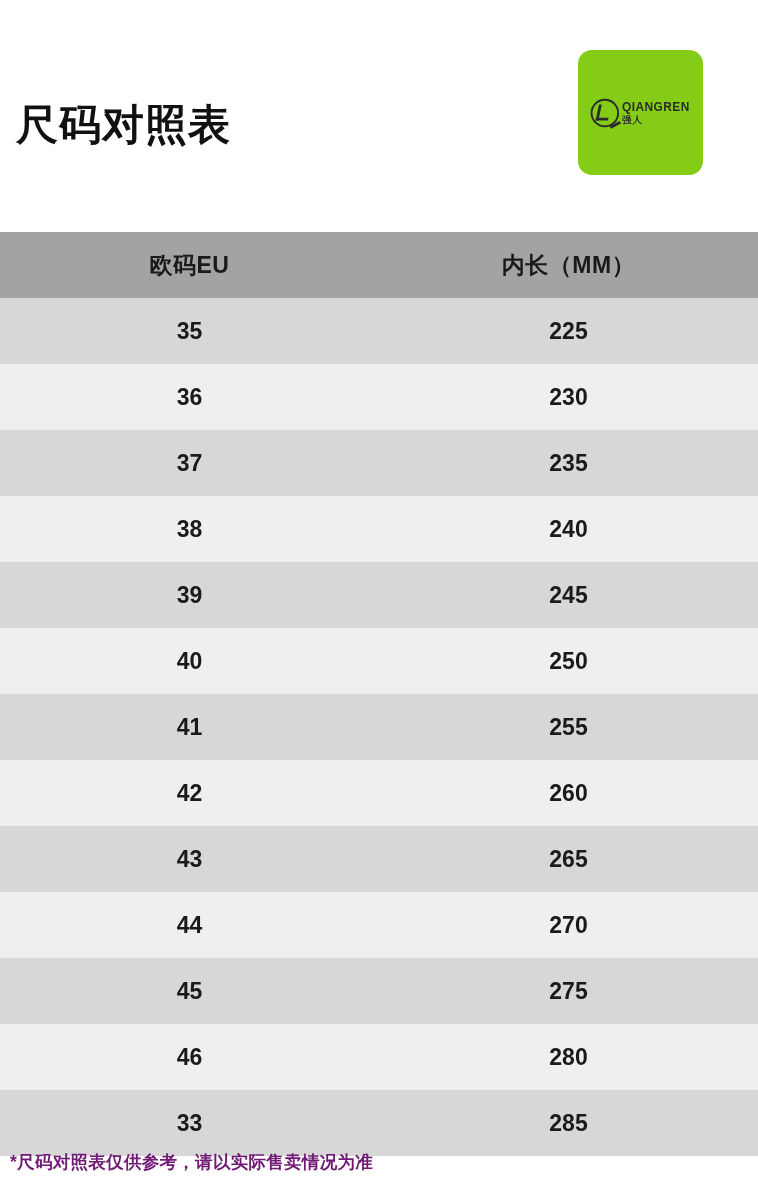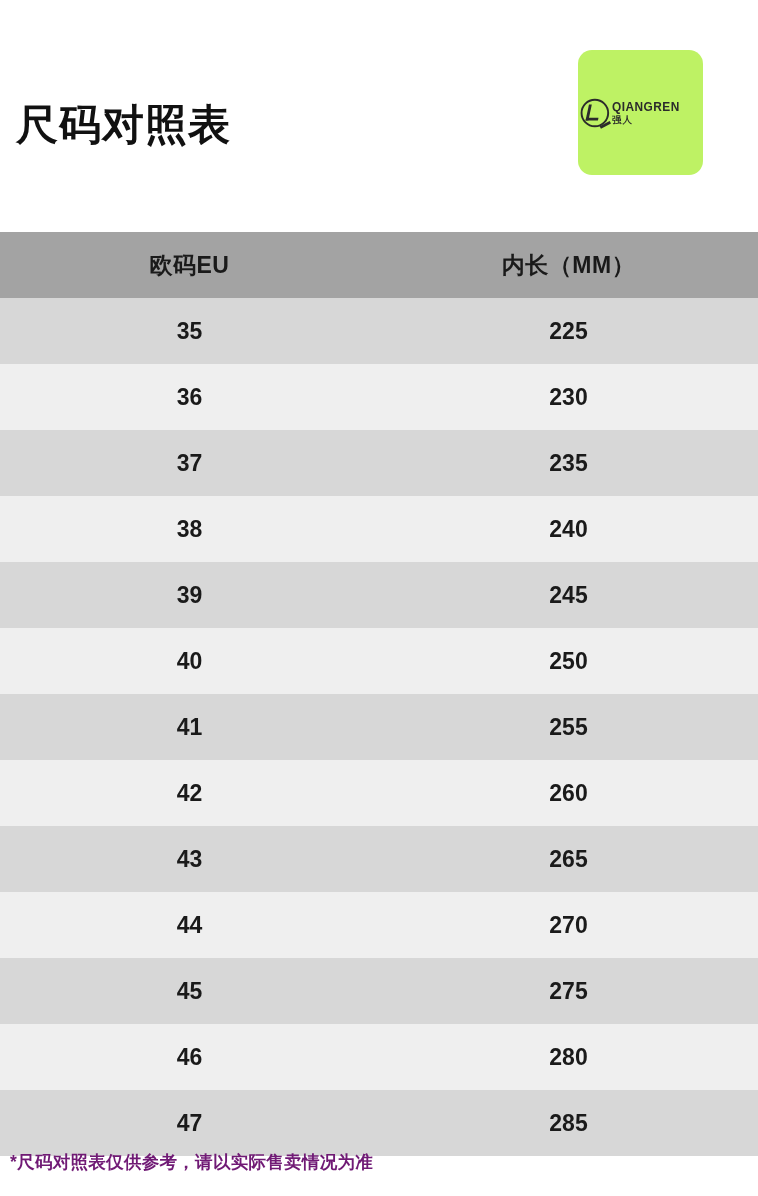--- a/index.html
+++ b/index.html
@@ -41,25 +41,25 @@
     line-height: 1;
     white-space: nowrap;
   }
 
   .logo-box {
     position: absolute;
     right: 55px;
     top: 50px;
     width: 125px;
     height: 125px;
-    background: #bef264;
+    background: #84cc16;
     border-radius: 14px;
     display: flex;
     align-items: center;
-    justify-content: flex-start;
+    justify-content: center;
   }
 
   .logo-inner {
     display: flex;
     align-items: center;
     gap: 3px;
     transform: scale(0.95);
   }
 
   .logo-mark {
@@ -226,21 +226,21 @@
         </tr>
         <tr>
           <td>45</td>
           <td>275</td>
         </tr>
         <tr>
           <td>46</td>
           <td>280</td>
         </tr>
         <tr>
-          <td>47</td>
+          <td>33</td>
           <td>285</td>
         </tr>
       </tbody>
   </table>
 
   <div class="footnote">*尺码对照表仅供参考，请以实际售卖情况为准</div>
 
 </div>
 
 </body></html>

